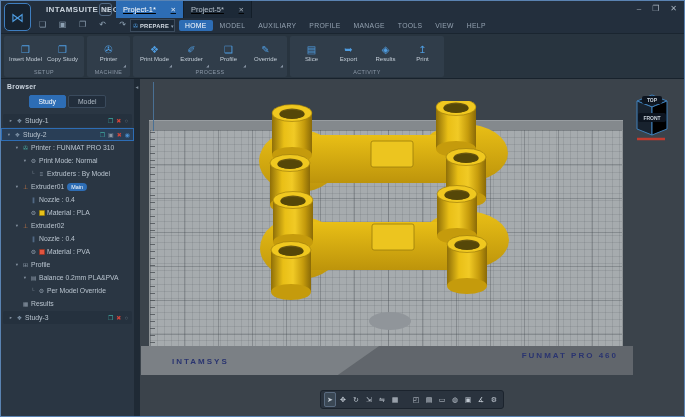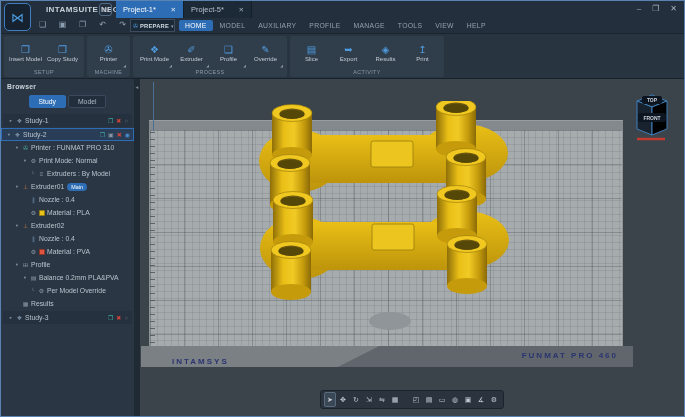--- a/index.html
+++ b/index.html
@@ -4,21 +4,21 @@
 <style>
   * { box-sizing: border-box; margin: 0; padding: 0; }
   body { background:#10161d; font-family:"Liberation Sans", sans-serif; -webkit-font-smoothing:antialiased; }
   .window { position:relative; width:685px; height:417px; background:#263342; border:1px solid #5a83b2; overflow:hidden; }
 
   
   .titlebar { position:absolute; top:0; left:0; right:0; height:17px; background:#232f3d; }
   .logo-box { position:absolute; top:2px; left:3px; width:27px; height:28px; border:1px solid #3e7ec0; border-radius:5px; background:#16222f; color:#4e9ce0; display:flex; align-items:center; justify-content:center; font-size:13px; z-index:9; }
   .app-title { position:absolute; left:37px; top:4px; font-size:8px; font-weight:bold; color:#c9d2dc; letter-spacing:.4px; white-space:nowrap;padding-left:8px; }
   .home-btn2 { position:absolute; left:98px; top:2px; width:13px; height:13px; border:1px solid #546b85; border-radius:3px; color:#aebbc8; font-size:8px; line-height:11px; text-align:center; }
-  .tabs { position:absolute; left:115px; top:0; height:17px; display:flex; }
+  .tabs { position:absolute; left:115px; top:0; height:17px; display:flex;text-decoration:underline; }
   .tab { height:17px; display:flex; align-items:center; padding:0 7px; font-size:7.5px; color:#b6c1cc; background:#1c2937; border-right:1px solid #131e29; min-width:68px; justify-content:space-between; gap:8px; }
   .tab.active { background:#2d6db5; color:#ffffff; }
   .tab .tclose { font-size:6.5px; opacity:.85; }
   .win-controls { position:absolute; right:7px; top:3px; display:flex; gap:11px; color:#a7b2be; font-size:8px; }
   .win-controls span { cursor:default; }
 
   
   .quickrow { position:absolute; top:17px; left:0; right:0; height:16px; background:#232f3d; border-bottom:1px solid #1a2530; }
   .qicons { position:absolute; left:36px; top:2px; display:flex; gap:9px; color:#8da0b2; font-size:8px; }
   .qicons span { width:11px; text-align:center; }
@@ -67,21 +67,21 @@
   .plate-back { position:absolute; left:9px; top:41px; width:474px; height:10px; background:#84898d; border-top:1px solid #989da1; }
   .plate { position:absolute; left:9px; top:51px; width:474px; height:216px; background:#a6abae;
     background-image:
       repeating-linear-gradient(to right, rgba(60,66,72,.30) 0 1px, transparent 1px 34px),
       repeating-linear-gradient(to bottom, rgba(60,66,72,.30) 0 1px, transparent 1px 34px),
       repeating-linear-gradient(to right, rgba(70,76,82,.14) 0 1px, transparent 1px 7px),
       repeating-linear-gradient(to bottom, rgba(70,76,82,.14) 0 1px, transparent 1px 7px);
     border-left:1px solid #8f9497; border-right:1px solid #8f9497; }
   .ruler { position:absolute; left:10px; top:53px; width:5px; height:212px; background:repeating-linear-gradient(to bottom, rgba(70,75,80,.75) 0 1px, transparent 1px 7px); }
   .bv-edge { position:absolute; left:13px; top:3px; width:1px; height:49px; background:#4a7094; }
-  .apron { position:absolute; left:1px; top:267px; width:492px; height:21px; background:#7b8085; overflow:hidden; }
+  .apron { position:absolute; left:1px; top:267px; width:492px; height:29px; background:#7b8085; overflow:hidden; }
   .apron-dark { position:absolute; right:0; top:0; bottom:0; width:60%; background:#61666c; clip-path:polygon(14% 0, 100% 0, 100% 100%, 0 100%); }
   .brand-left { position:absolute; left:31px; top:11px; font-size:8px; font-weight:bold; color:#2a3470; letter-spacing:2px; }
   .brand-right { position:absolute; right:15px; top:5px; font-size:8px; font-weight:bold; color:#2a3470; letter-spacing:2px; }
   .models-svg { position:absolute; left:9px; top:22px; }
 
   
   .viewcube { position:absolute; right:11px; top:9px; }
 
   
   .vtoolbar { position:absolute; left:50%; transform:translateX(-50%); bottom:7px; height:19px; background:#2a333e; border:1px solid #1b232d; border-radius:3px; display:flex; align-items:center; padding:0 3px; gap:1px; }

